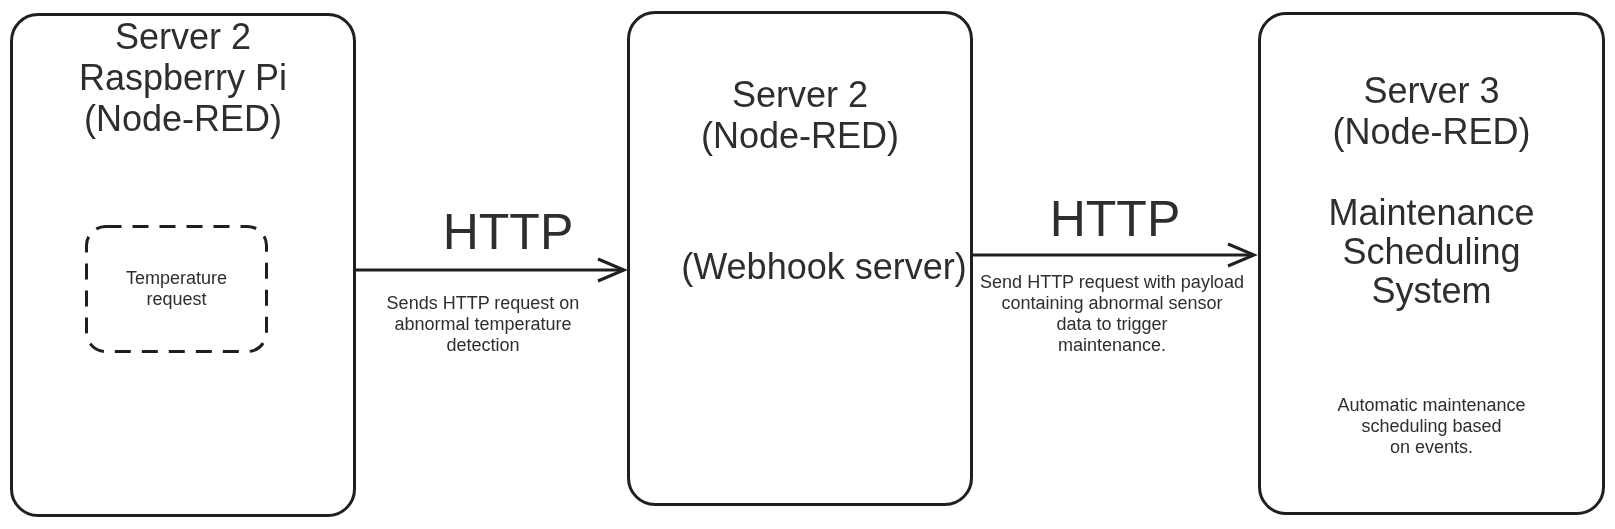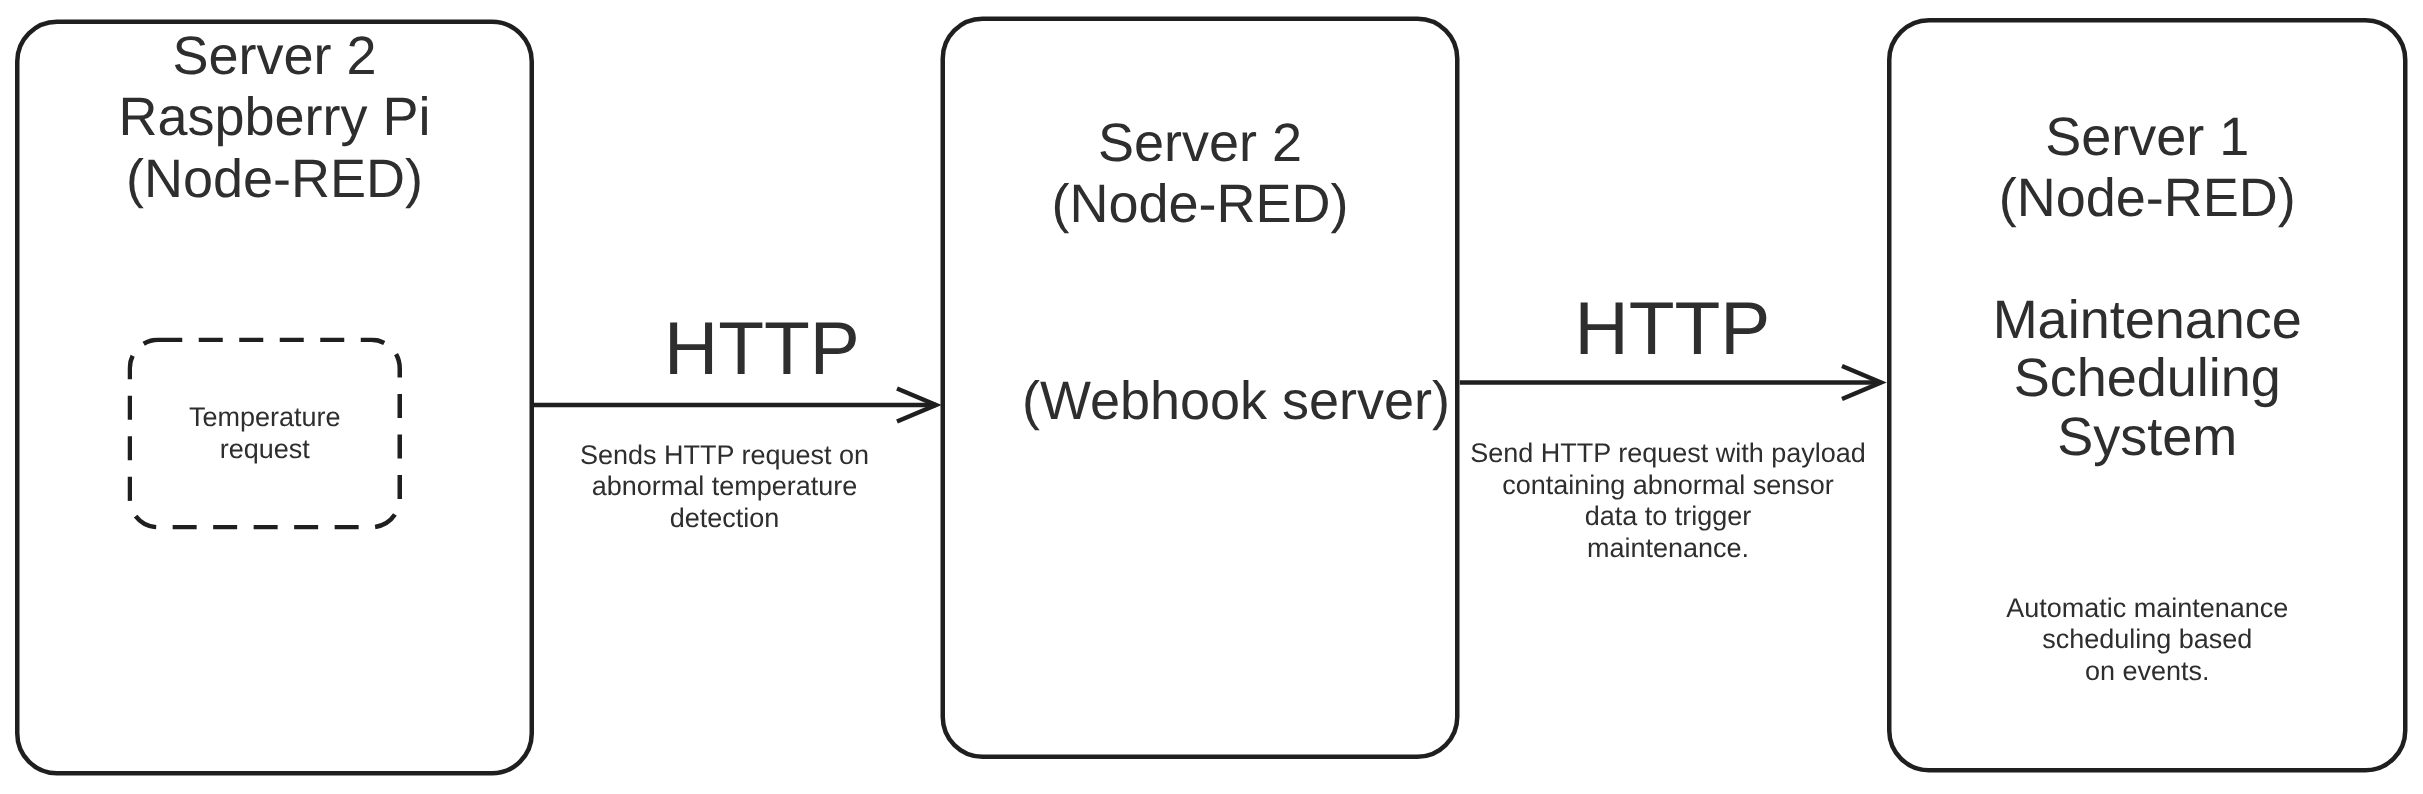--- a/index.html
+++ b/index.html
@@ -99,27 +99,27 @@
     <div class="txt node-title" style="top:60px;">Server 2
 (Node-RED)</div>
     <div class="txt node-title" style="top:232px;margin-left:48px;">(Webhook server)</div>
   </div>
 
   <div class="edge-label" style="left:1015px; top:197px; width:200px;">HTTP</div>
   <svg class="arrow-svg" style="left:973px; top:239px;" width="285" height="32" viewBox="0 0 285 32">
     <line x1="0" y1="16" x2="281" y2="16" stroke="#1f1f1f" stroke-width="3"></line>
     <polyline points="255,5 281,16 255,27" fill="none" stroke="#1f1f1f" stroke-width="3"></polyline>
   </svg>
-  <div class="edge-desc" style="left:962px; top:292px; width:300px;">Send HTTP request with payload
+  <div class="edge-desc" style="left:962px; top:272px; width:300px;">Send HTTP request with payload
 containing abnormal sensor
 data to trigger
 maintenance.</div>
 
   <div class="node" style="left:1258px; top:12px; width:347px; height:503px;">
-    <div class="txt node-title" style="top:55px;">Server 1
+    <div class="txt node-title" style="top:55px;">Server 3
 (Node-RED)</div>
     <div class="txt node-note" style="top:380px;">Automatic maintenance
 scheduling based
 on events.</div>
     <div class="txt node-subtitle-big" style="top:178px;">Maintenance
 Scheduling
 System</div>
   </div>
 
 </div>

